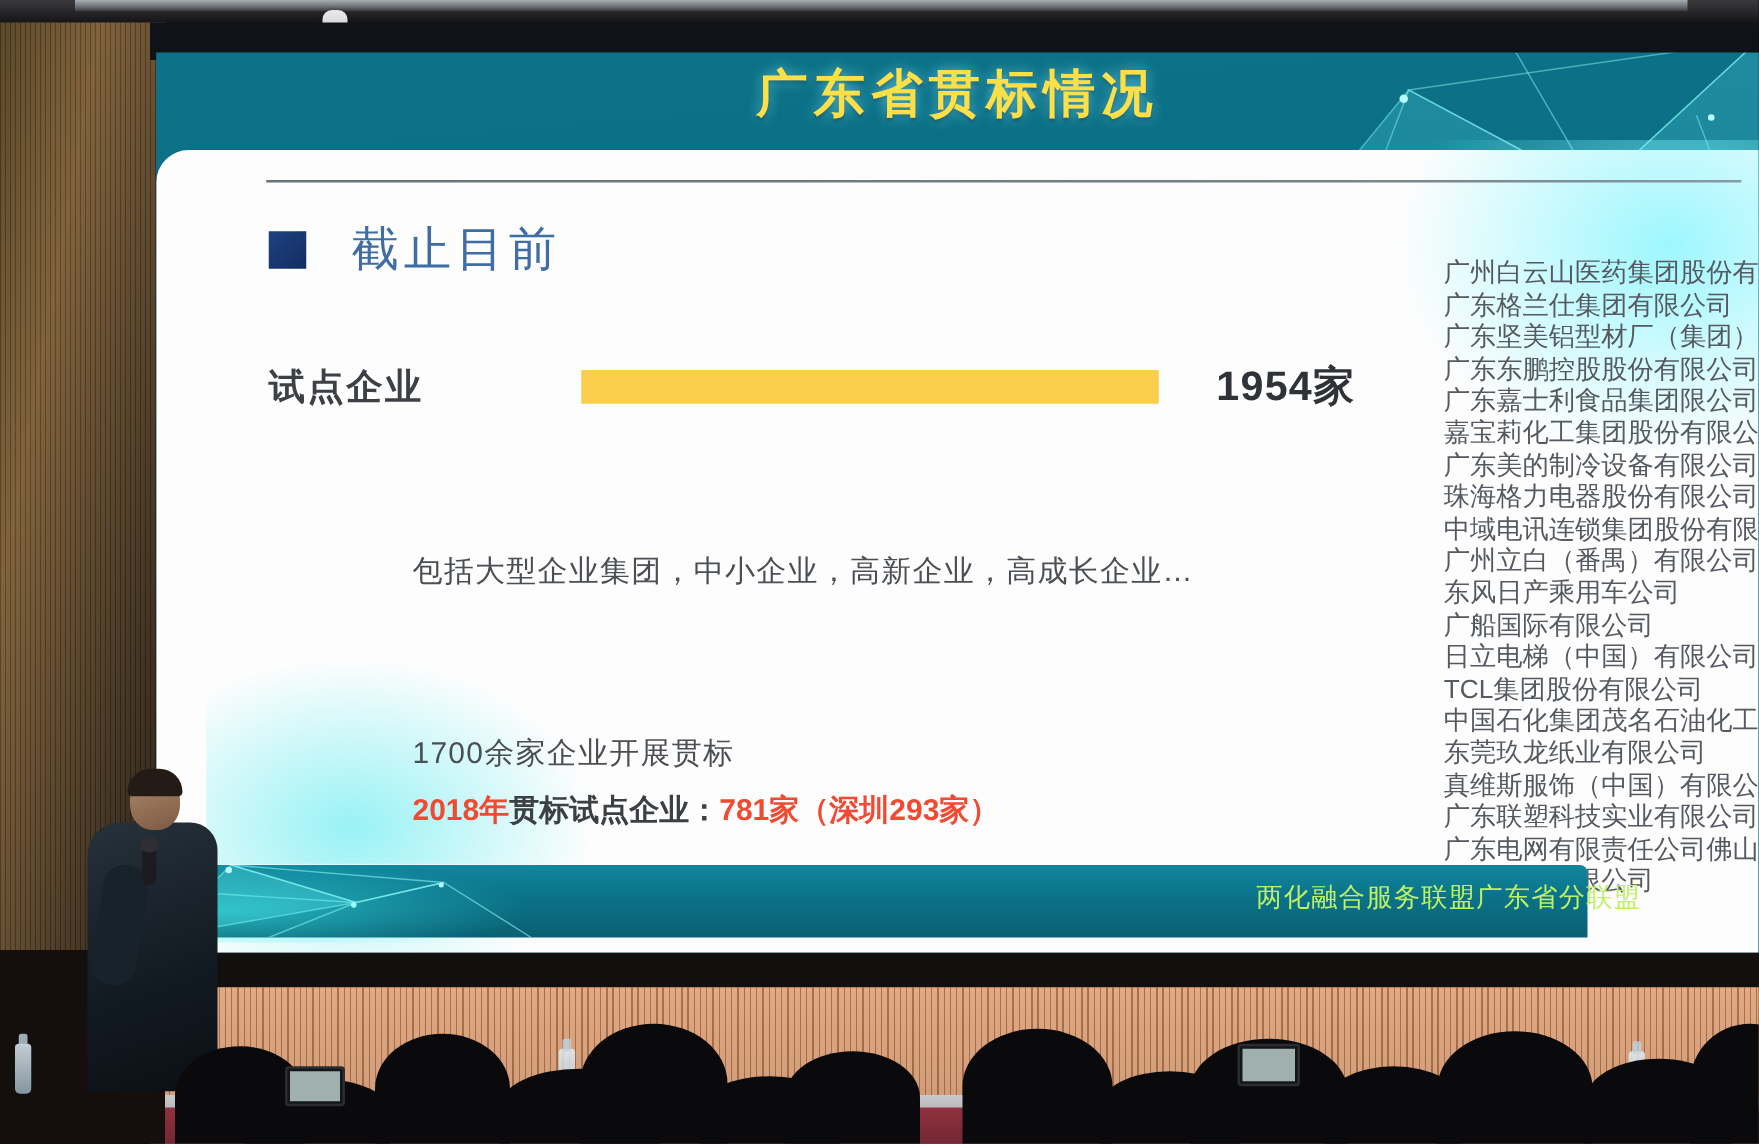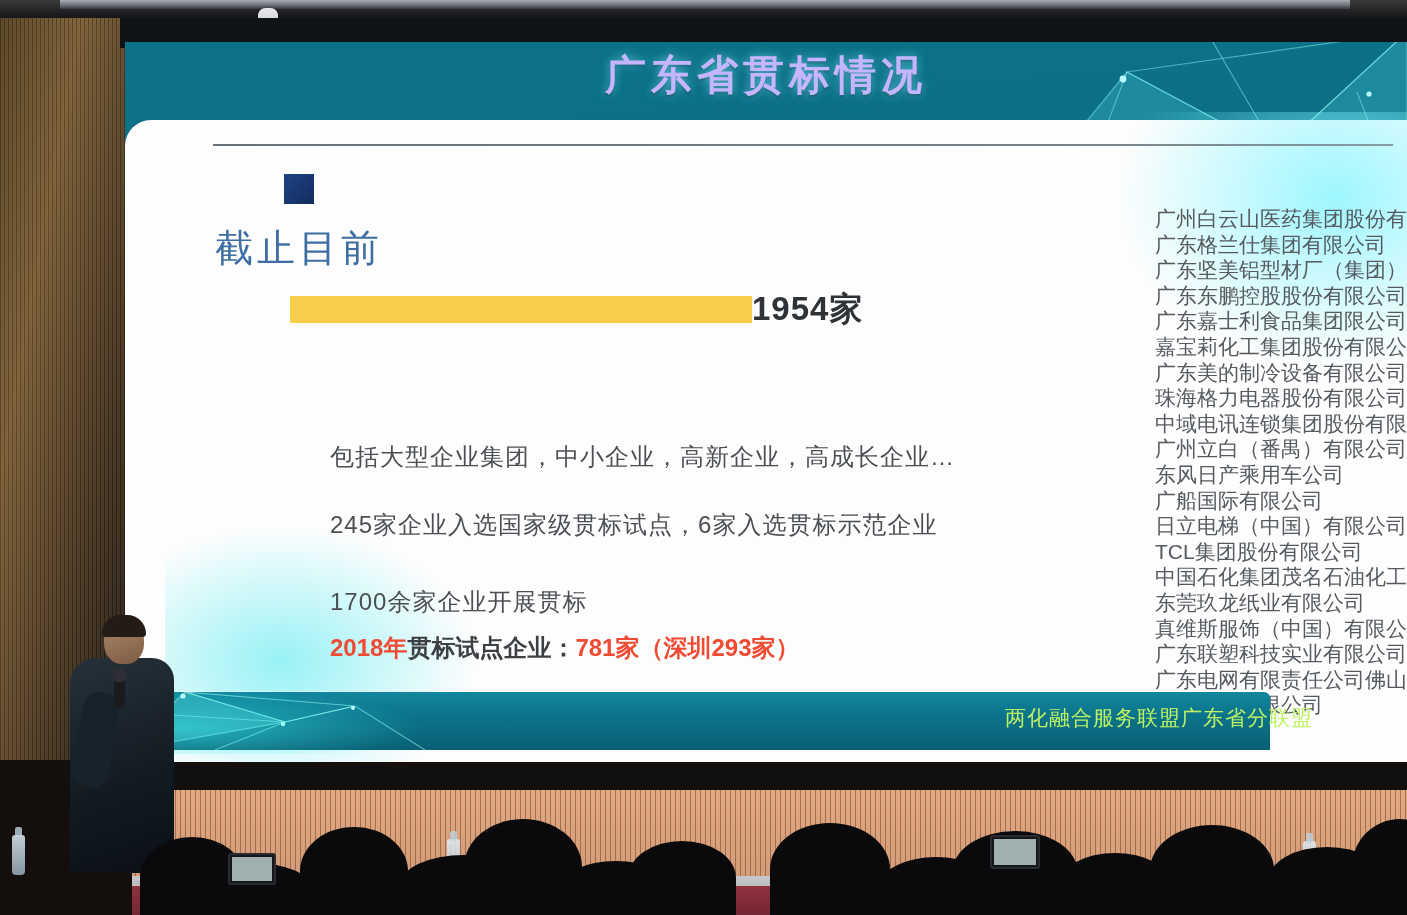--- a/index.html
+++ b/index.html
@@ -31,34 +31,34 @@
     background:linear-gradient(175deg,#0d7287 0%,#0a6d84 40%,#0a6275 100%);}
   .poly{position:absolute;inset:0;overflow:hidden;}
   .poly svg{position:absolute;}
 
   .slide-white{position:absolute;left:0px;top:78px;width:1282px;height:684px;background:#fdfdfd;
     border-radius:26px 0 0 0;}
   .hr{position:absolute;left:88px;top:102px;width:1180px;height:2px;
     background:linear-gradient(90deg,#4d5a63,#5d6a72 70%,#7d8b93);opacity:.85;}
 
   .title{position:absolute;left:0;top:6px;width:1282px;text-align:center;
-    color:#c4b5fd;font-size:41px;font-weight:bold;letter-spacing:5px;
+    color:#fde047;font-size:41px;font-weight:bold;letter-spacing:5px;
     text-shadow:0 0 10px rgba(120,230,255,.7),0 2px 3px rgba(0,0,0,.35);}
 
   
   .footband{position:absolute;left:0px;top:650px;width:1145px;height:58px;
     background:linear-gradient(180deg,#11879e 0%,#0b7288 45%,#0a6074 100%);
     border-radius:0 6px 0 0;box-shadow:0 -1px 0 rgba(255,255,255,.5);}
   .footband-glow{position:absolute;left:0;top:646px;width:300px;height:66px;
     background:radial-gradient(ellipse at 18% 60%,rgba(60,240,240,.55),rgba(20,190,205,0) 70%);}
   .foot-text{position:absolute;left:880px;top:662px;width:400px;
     color:#bef264;font-size:21px;letter-spacing:1px;white-space:nowrap;}
 
   
-  .heading{position:absolute;left:90px;top:132px;display:flex;align-items:center;gap:19px;flex-direction:column;}
+  .heading{position:absolute;left:90px;top:132px;display:flex;align-items:center;gap:36px;}
   .bullet-sq{width:30px;height:30px;background:linear-gradient(135deg,#1f4284,#122c5e);}
   .heading-txt{color:#3f6ea4;font-size:38px;letter-spacing:4px;}
 
   .barrow{position:absolute;display:flex;align-items:center;}
   .bar-label{color:#3d4146;font-size:29px;font-weight:bold;letter-spacing:2px;width:175px;}
   .bar{display:block;}
   .bar-value{color:#2f3337;font-size:33px;font-weight:bold;letter-spacing:1px;white-space:nowrap;}
 
   .para{position:absolute;left:205px;color:#4b4f54;font-size:24px;letter-spacing:1px;white-space:nowrap;}
   .para.accent{font-weight:bold;letter-spacing:0px;}
@@ -173,27 +173,27 @@
     <div class="glowA"></div>
     <div class="glowB"></div>
     <div class="hr"></div>
 
     <div class="heading">
       <span class="bullet-sq"></span>
       <span class="heading-txt">截止目前</span>
     </div>
 
     <div class="barrow" style="left:90px;top:245px;">
+      <span class="bar-label">试点企业</span>
       <span class="bar" style="width:462px;height:27px;background:#f9ce4b;margin-left:75px;"></span>
-      <span class="bar-value" style="">1954家</span>
+      <span class="bar-value" style="margin-left:46px;">1954家</span>
     </div>
 
 
     <div class="para" style="top:399px;">包括大型企业集团，中小企业，高新企业，高成长企业…</div>
-    <div class="para" style="top:467px;">245家企业入选国家级贯标试点，6家入选贯标示范企业</div>
     <div class="para" style="top:544px;">1700余家企业开展贯标</div>
 
     <div class="para accent" style="top:590px;">
       <span class="red">2018年</span><span class="dk">贯标试点企业：</span><span class="red">781家（深圳293家）</span>
     </div>
 
     <div class="complist">
       <div>广州白云山医药集团股份有限公司</div>
       <div>广东格兰仕集团有限公司</div>
       <div>广东坚美铝型材厂（集团）有限公司</div>

